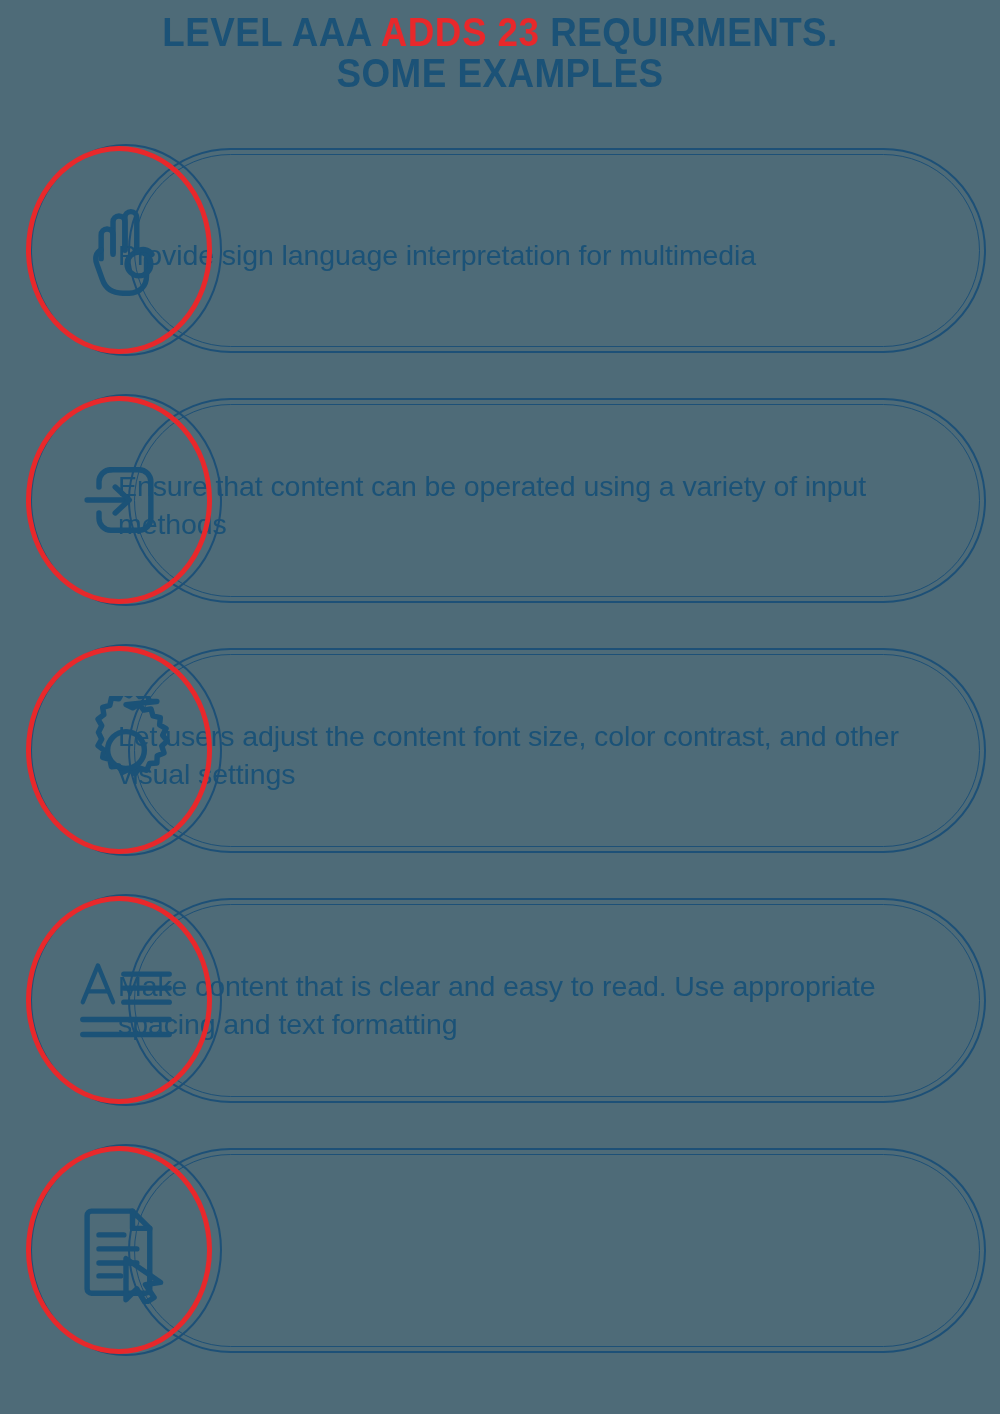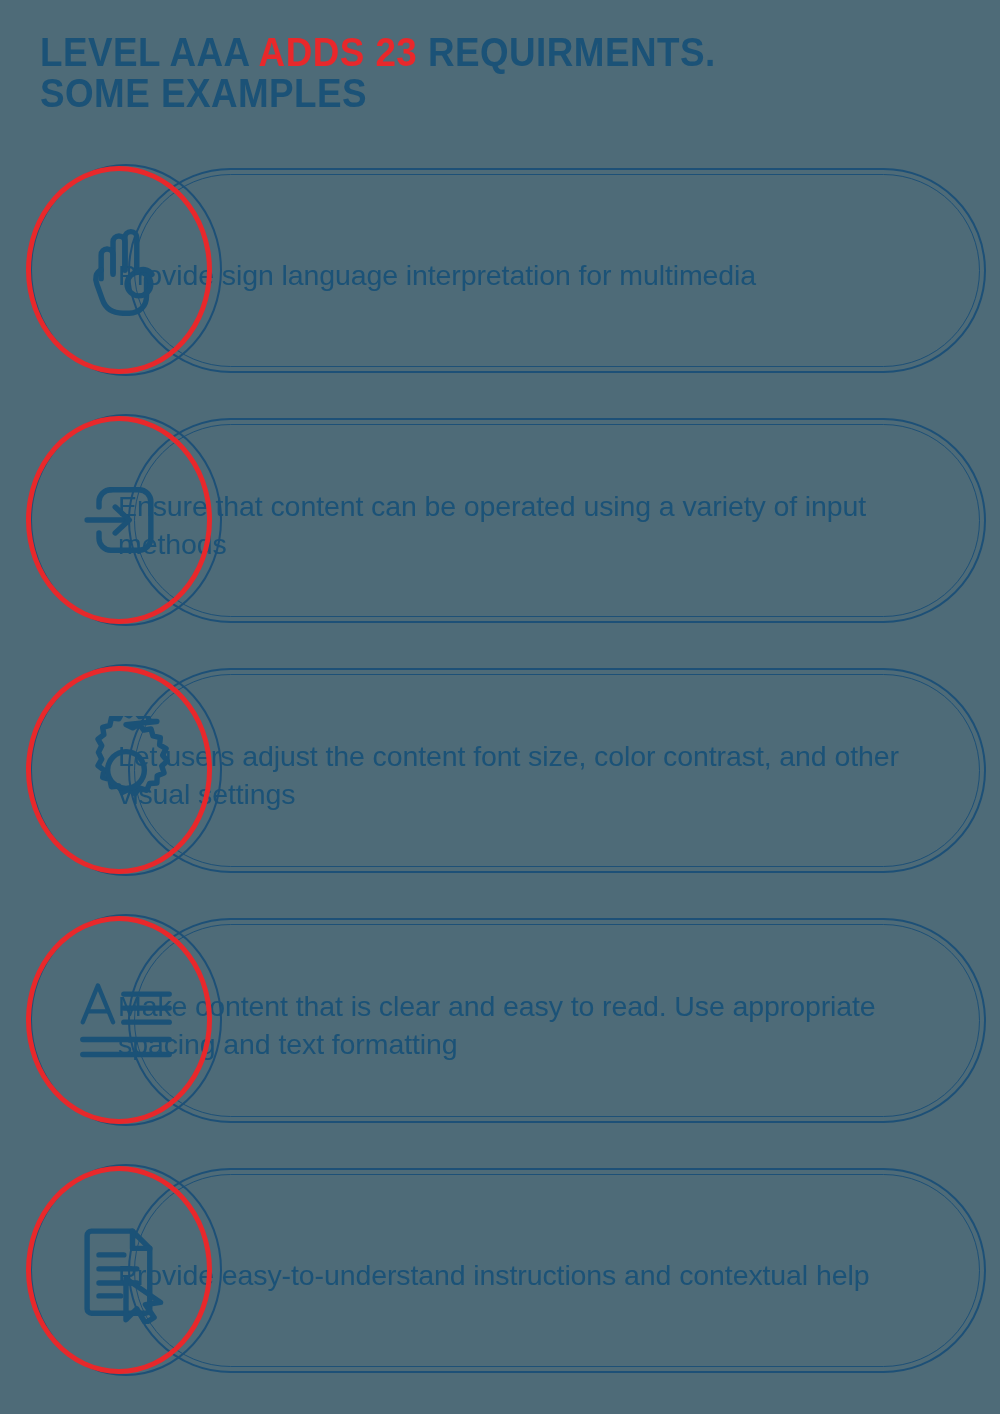--- a/index.html
+++ b/index.html
@@ -12,22 +12,22 @@
 
   body {
     background: #4e6b78;
     font-family: "Liberation Sans", "DejaVu Sans", sans-serif;
     overflow: hidden;
     position: relative;
   }
 
   
   .title-block {
-    padding-top: 32px;
-    text-align: left;
+    padding-top: 12px;
+    text-align: center;
     line-height: 1.02;
   }
   .title-line {
     font-size: 40px;
     font-weight: 700;
     letter-spacing: 0.5px;
     color: #1b5277;
     text-transform: uppercase;
     font-stretch: condensed;
     transform: scaleX(0.92);
@@ -226,21 +226,20 @@
         </svg>
       </div>
     </div>
   </div>
 
   <div class="row">
     <div class="pill-wrap">
       <div class="pill-outer"></div>
       <div class="pill-inner"></div>
     </div>
-    <div class="pill-text">Provide easy-to-understand instructions and contextual help</div>
     <div class="badge">
       <div class="badge-ring-blue"></div>
       <div class="badge-ring-red"></div>
       <div class="badge-icon">
         <svg viewBox="0 0 100 100">
           <path class="ico-stroke" d="M18 14 h38 l16 16 v56 a4 4 0 0 1 -4 4 H18 a4 4 0 0 1 -4 -4 V18 a4 4 0 0 1 4 -4 Z"></path>
           <polyline class="ico-stroke" points="56,14 56,30 72,30"></polyline>
           <line class="ico-stroke" x1="25" y1="36" x2="48" y2="36"></line>
           <line class="ico-stroke" x1="25" y1="49" x2="60" y2="49"></line>
           <line class="ico-stroke" x1="25" y1="62" x2="60" y2="62"></line>

